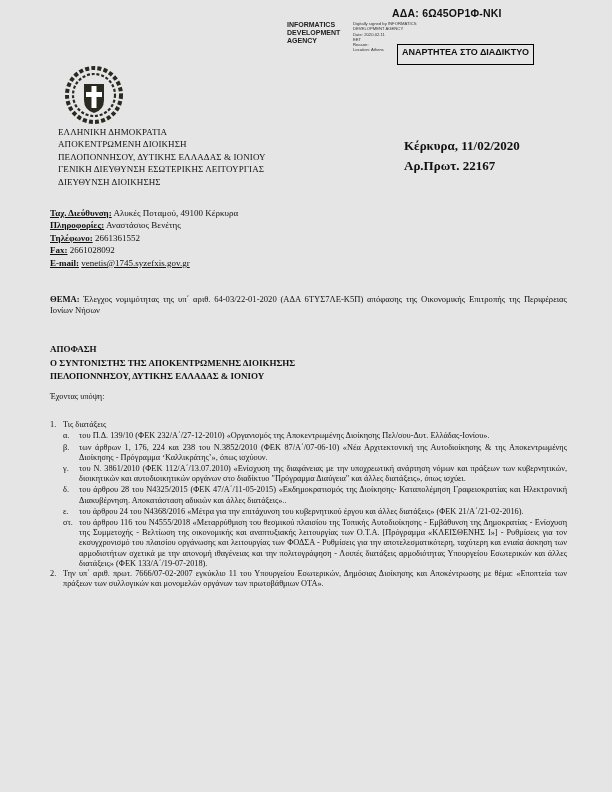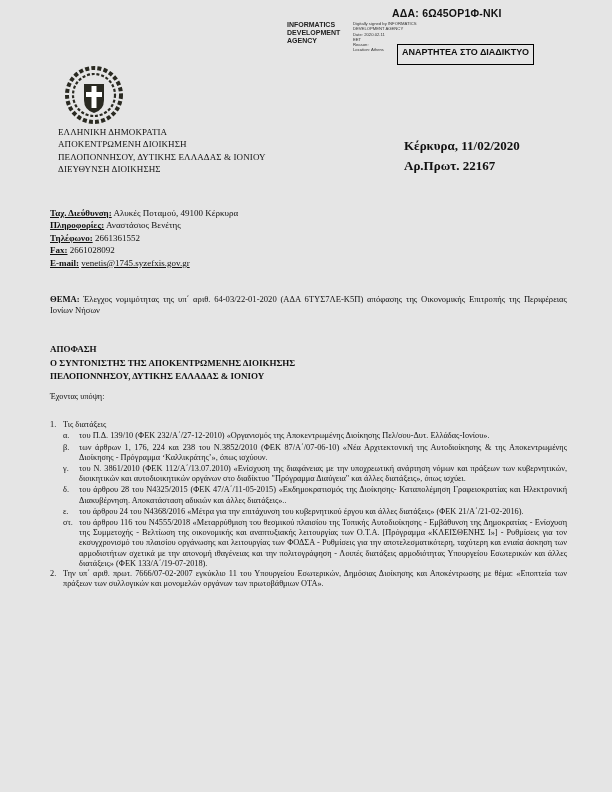--- a/index.html
+++ b/index.html
@@ -100,20 +100,21 @@
       <path d="M24 24 h20 v16 q0 10 -10 13 q-10 -3 -10 -13 Z" fill="#2a2a22"></path>
       <rect x="31.5" y="26" width="5" height="22" fill="#ffffff"></rect>
       <rect x="26" y="32" width="16" height="5" fill="#ffffff"></rect>
     </svg>
   </div>
 
   <div class="gov-block">
     <div>ΕΛΛΗΝΙΚΗ ΔΗΜΟΚΡΑΤΙΑ</div>
     <div>ΑΠΟΚΕΝΤΡΩΜΕΝΗ ΔΙΟΙΚΗΣΗ</div>
     <div>ΠΕΛΟΠΟΝΝΗΣΟΥ, ΔΥΤΙΚΗΣ ΕΛΛΑΔΑΣ &amp; ΙΟΝΙΟΥ</div>
+    <div>ΓΕΝΙΚΗ ΔΙΕΥΘΥΝΣΗ ΕΣΩΤΕΡΙΚΗΣ ΛΕΙΤΟΥΡΓΙΑΣ</div>
     <div>ΔΙΕΥΘΥΝΣΗ ΔΙΟΙΚΗΣΗΣ</div>
   </div>
 
   <div class="contact-block">
     <div class="contact-row">
       <span class="clabel">Ταχ. Διεύθυνση:</span>
       <span class="cvalue">Αλυκές Ποταμού, 49100 Κέρκυρα</span>
     </div>
     <div class="contact-row">
       <span class="clabel">Πληροφορίες:</span>

